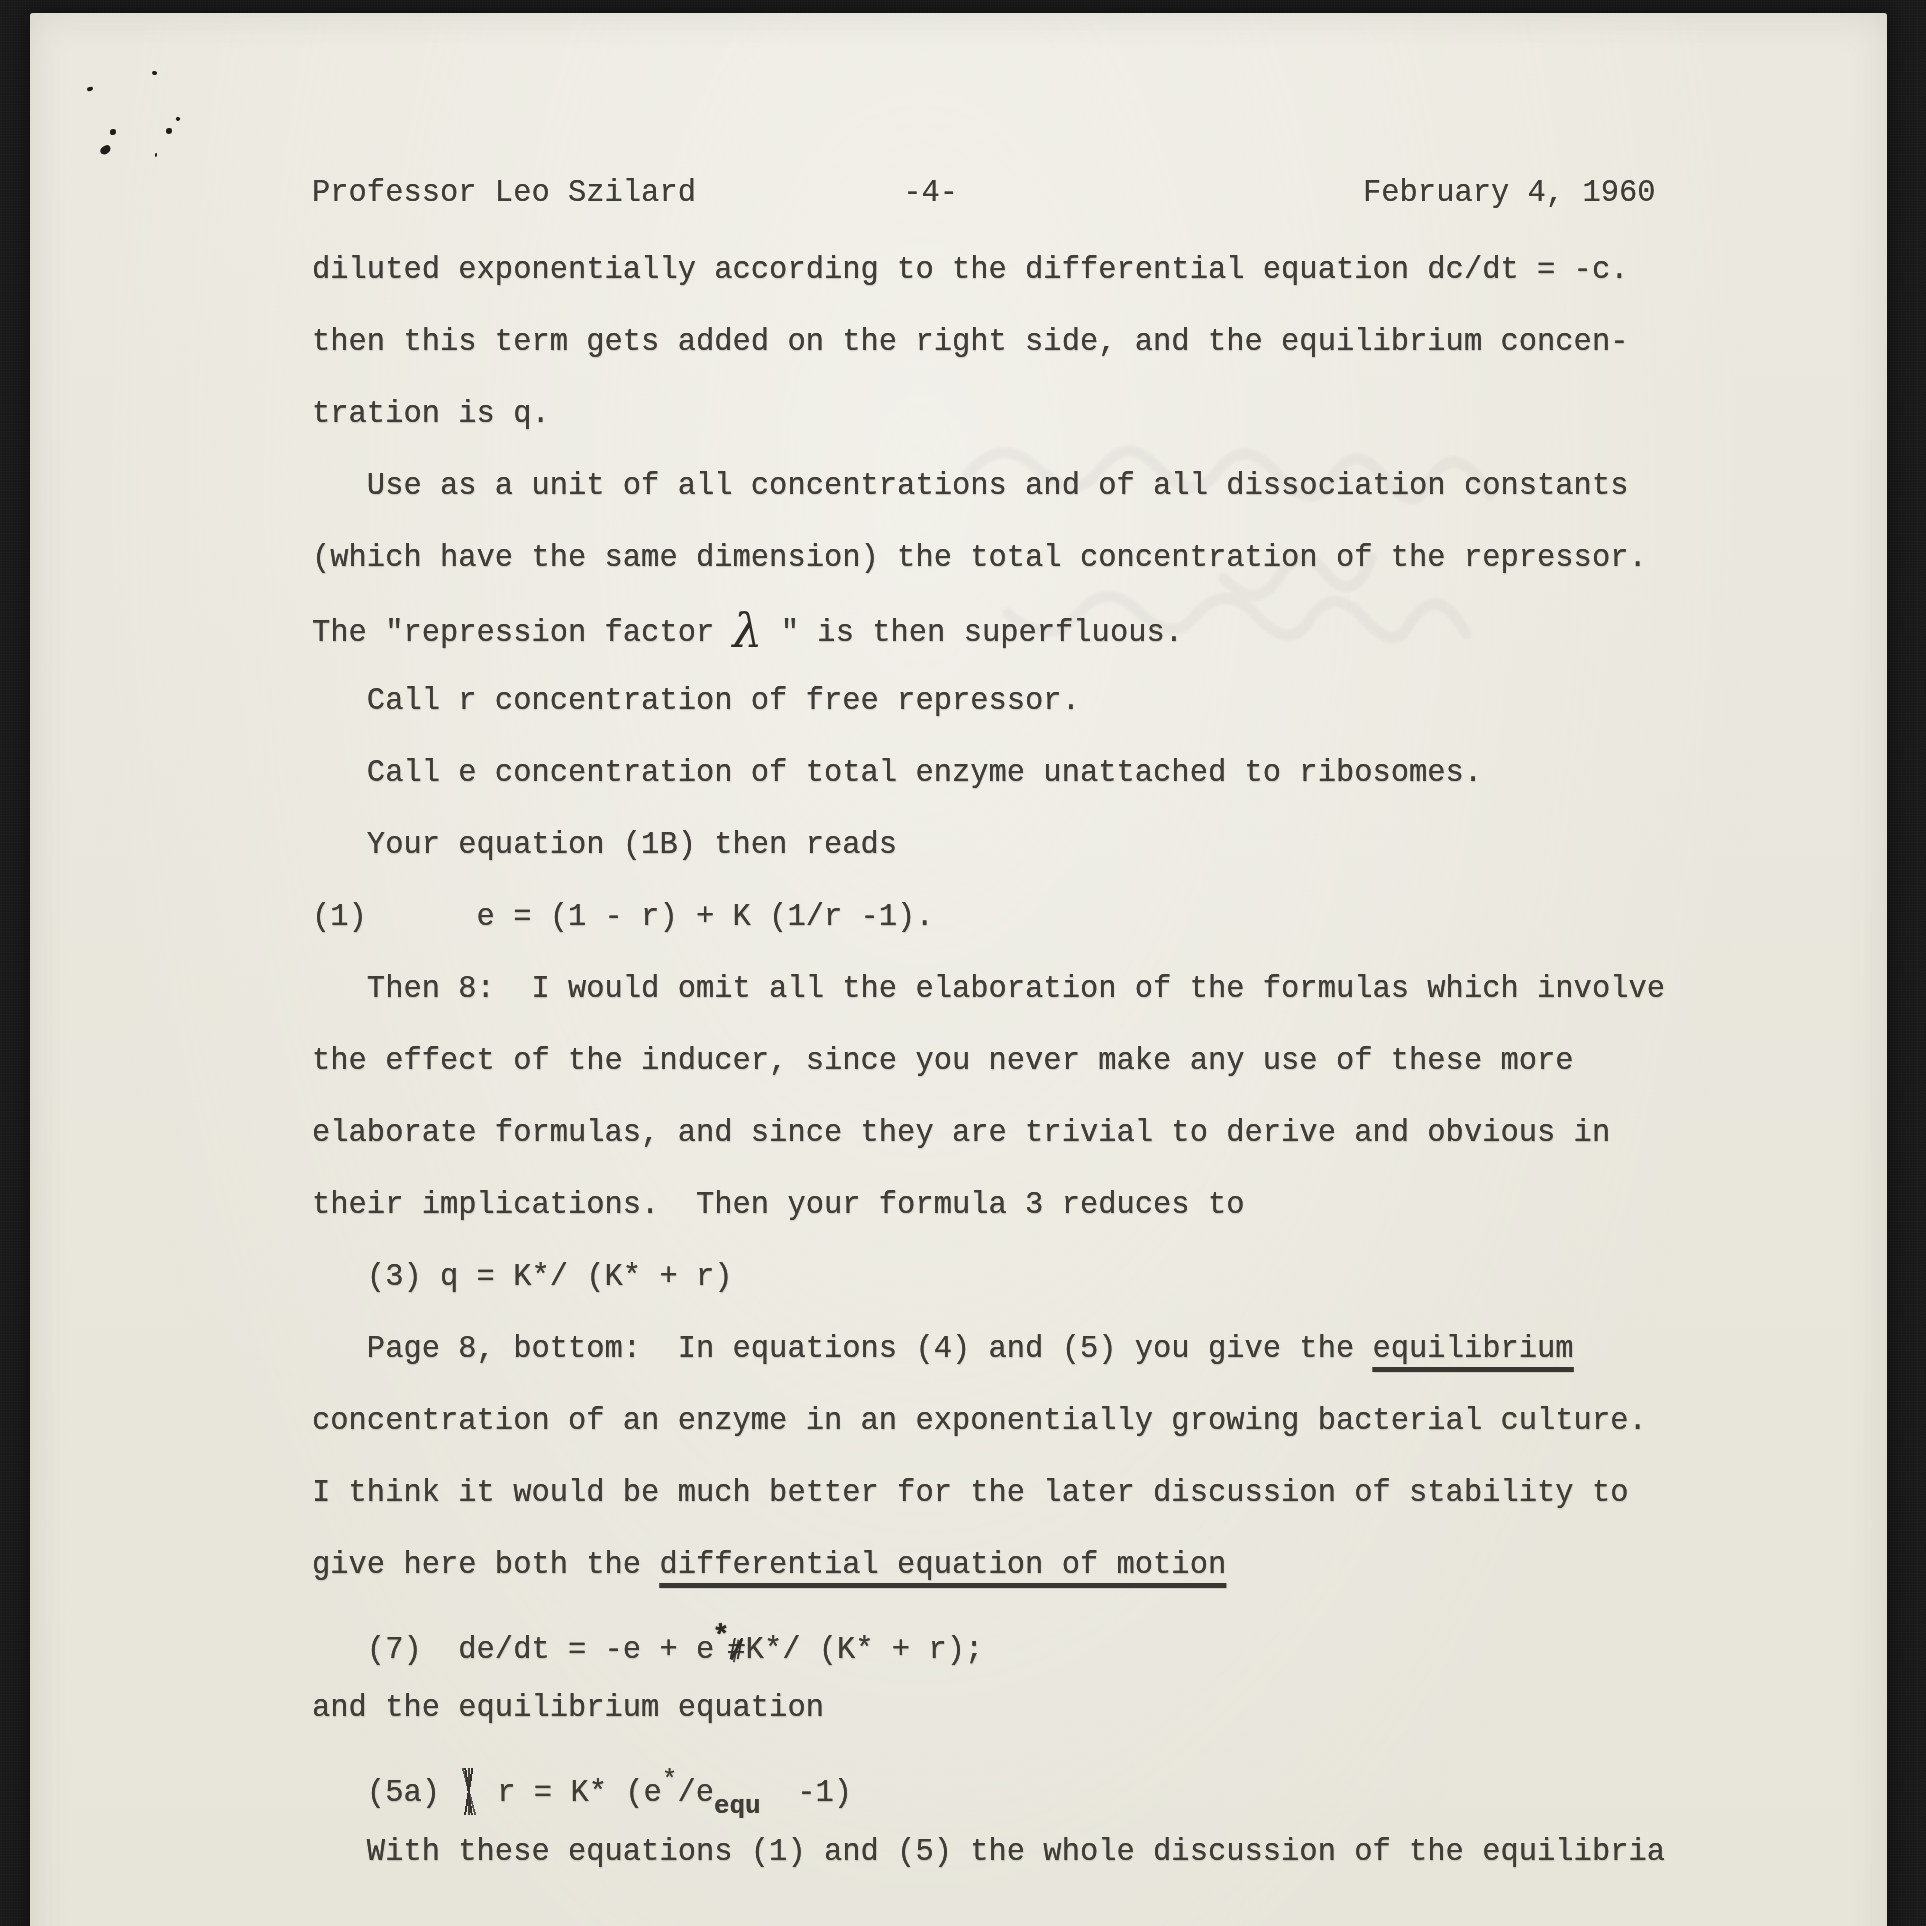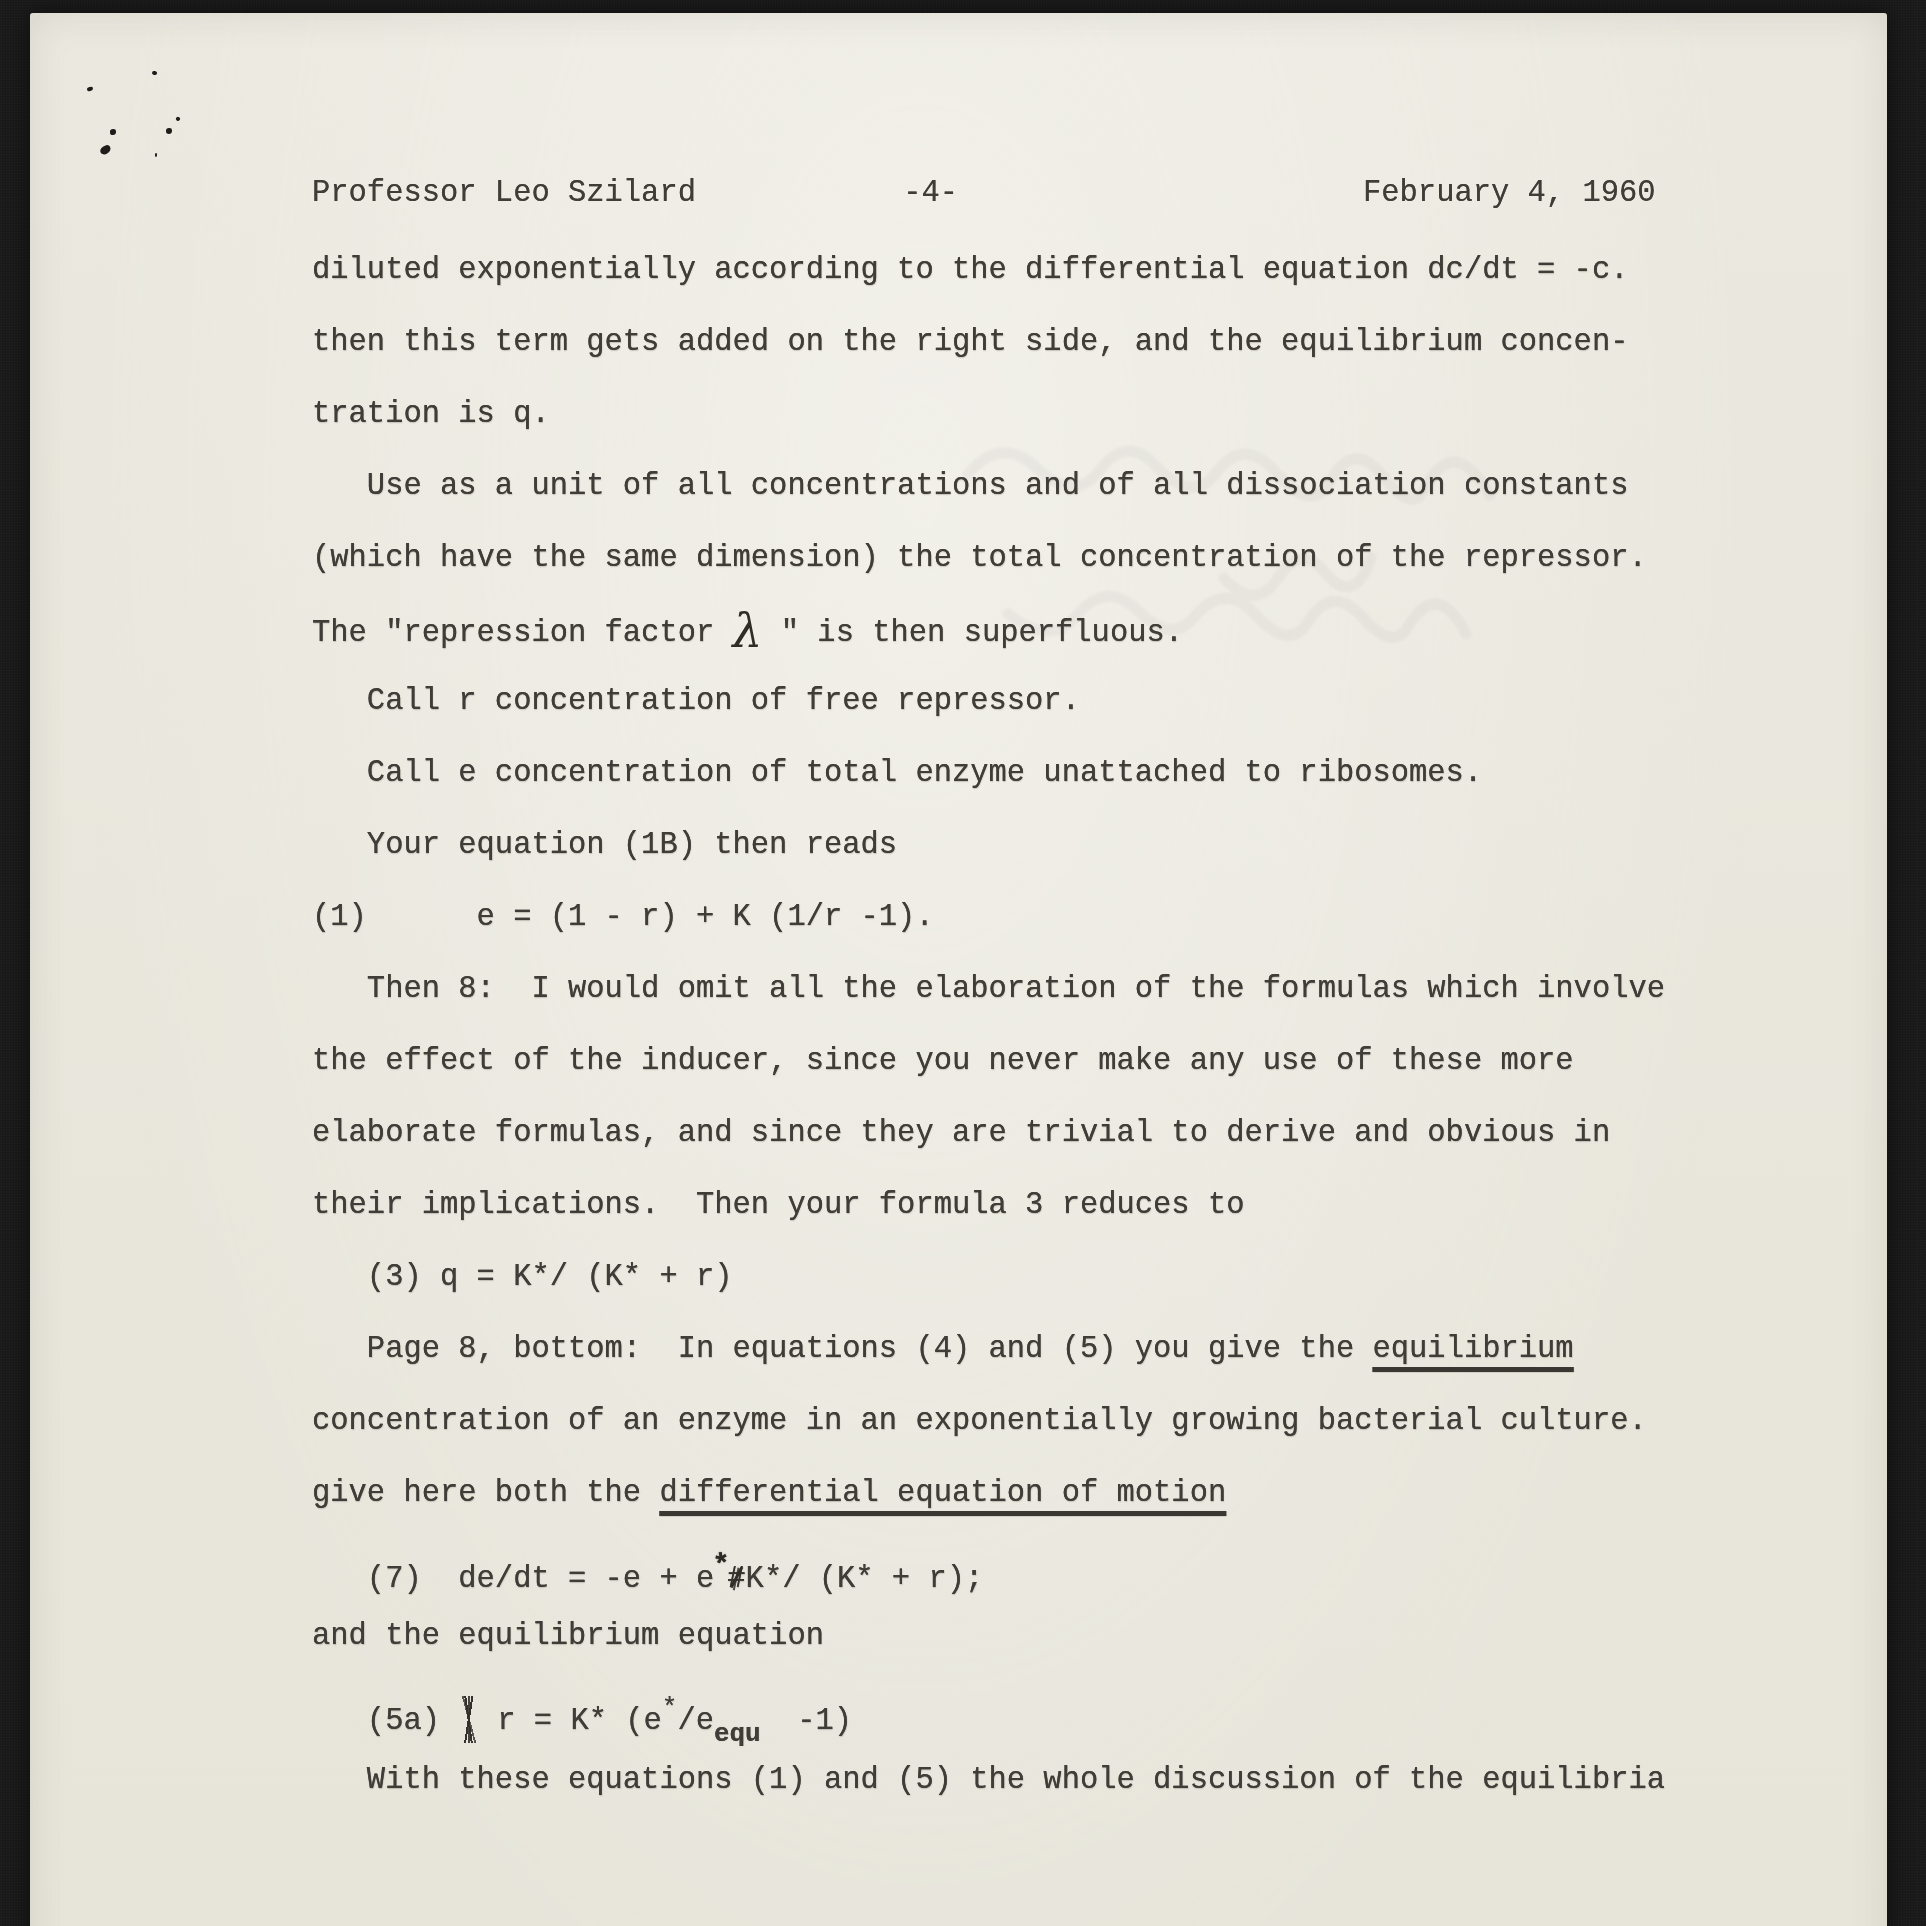--- a/index.html
+++ b/index.html
@@ -173,20 +173,21 @@
         <div class="line">   Call e concentration of total enzyme unattached to ribosomes.</div>
         <div class="line">   Your equation (1B) then reads</div>
         <div class="line">(1)      e = (1 - r) + K (1/r -1).</div>
         <div class="line">   Then 8:  I would omit all the elaboration of the formulas which involve</div>
         <div class="line">the effect of the inducer, since you never make any use of these more</div>
         <div class="line">elaborate formulas, and since they are trivial to derive and obvious in</div>
         <div class="line">their implications.  Then your formula 3 reduces to</div>
         <div class="line">   (3) q = K*/ (K* + r)</div>
         <div class="line"><span>   Page 8, bottom:  In equations (4) and (5) you give the </span><span class="seg-u">equilibrium</span></div>
         <div class="line">concentration of an enzyme in an exponentially growing bacterial culture.</div>
+        <div class="line">I think it would be much better for the later discussion of stability to</div>
         <div class="line"><span>give here both the </span><span class="seg-u">differential equation of motion</span></div>
         <div class="line"><span>   (7)  de/dt = -e + e</span><span class="seg-pen-sup">*</span><span class="seg-struck">#</span><span>K*/ (K* + r);</span></div>
         <div class="line">and the equilibrium equation</div>
         <div class="line"><span>   (5a) </span><span class="seg-scribble"></span><span> r = K* (e</span><span class="seg-sup">*</span><span>/e</span><span class="seg-sub">equ</span><span>  -1)</span></div>
         <div class="line">   With these equations (1) and (5) the whole discussion of the equilibria</div>
       </div>
 
   </div>
 </div>
 

